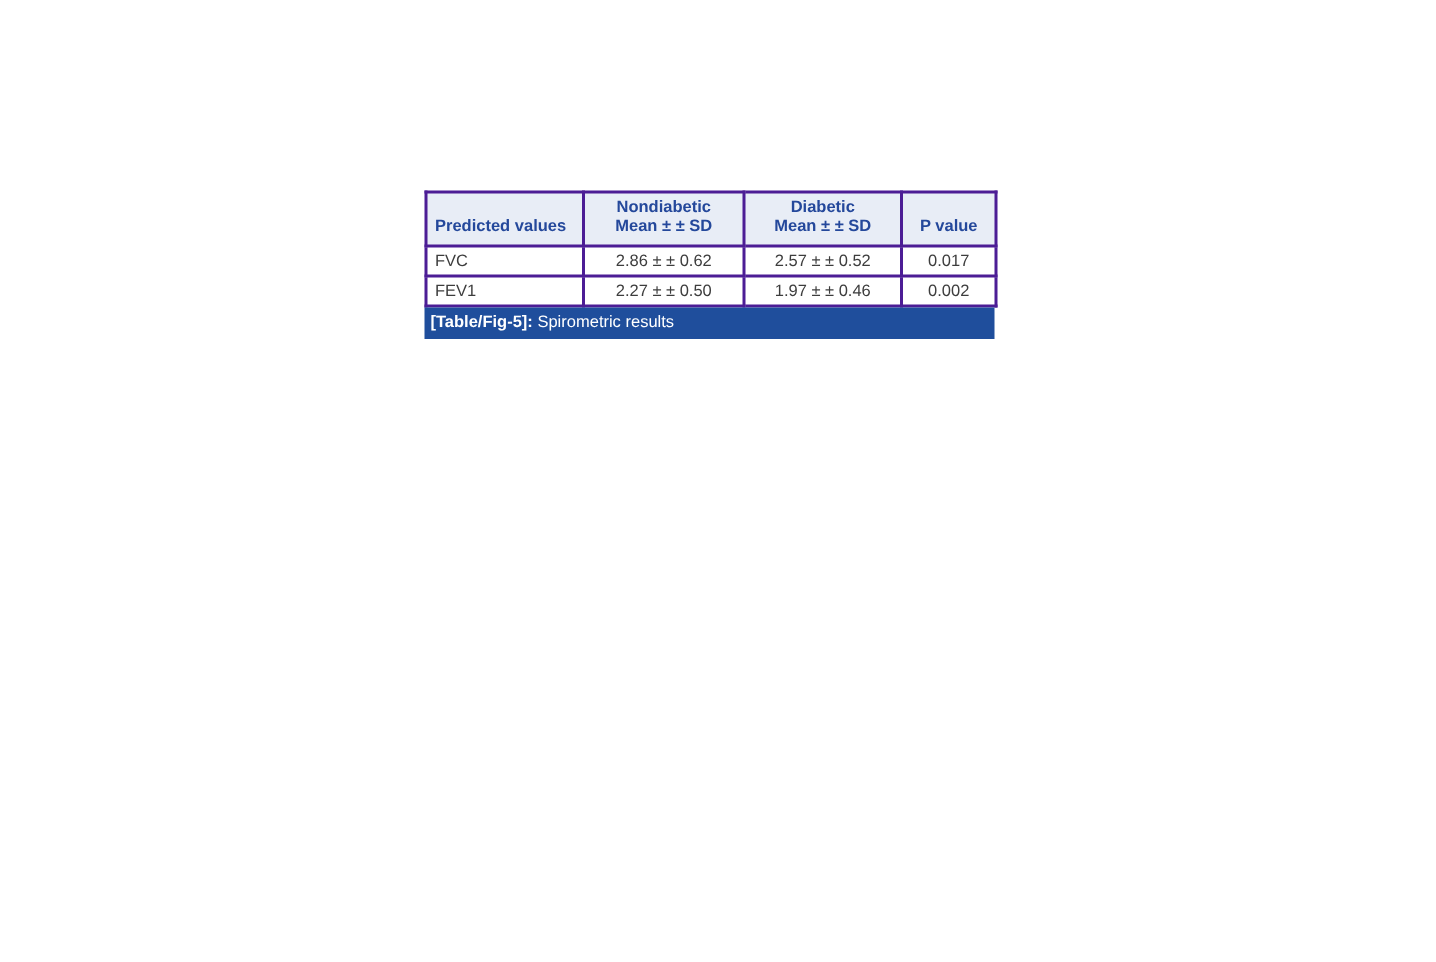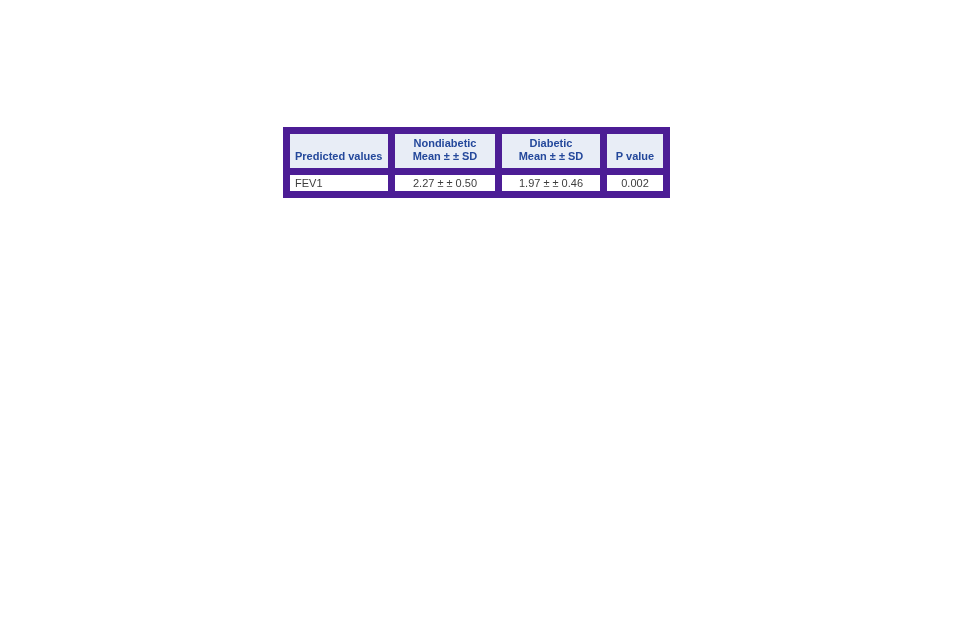--- a/index.html
+++ b/index.html
@@ -24,21 +24,21 @@
     border-collapse: collapse;
     table-layout: fixed;
     font-size: 11px;
     color: #3d3d3d;
   }
   table.spiro col.c1 { width: 105px; }
   table.spiro col.c2 { width: 107px; }
   table.spiro col.c3 { width: 105px; }
   table.spiro col.c4 { width: 63px; }
   table.spiro th, table.spiro td {
-    border: 7px solid #4c1d95;
+    border: 2px solid #4c1d95;
     background: #ffffff;
   }
   table.spiro thead th {
     background: #e8edf6;
     color: #24489b;
     font-weight: bold;
     height: 35px;
     vertical-align: bottom;
     padding: 3px 4px 5px 4px;
     text-align: center;
@@ -92,20 +92,29 @@
         </th>
         <th>
           <div>Diabetic</div>
           <div>Mean ± ± SD</div>
         </th>
         <th>P value</th>
       </tr>
     </thead>
     <tbody>
       <tr>
+        <td class="rowlabel">FVC</td>
+        <td>2.86 ± ± 0.62</td>
+        <td>2.57 ± ± 0.52</td>
+        <td>0.017</td>
+      </tr>
+      <tr>
         <td class="rowlabel">FEV1</td>
         <td>2.27 ± ± 0.50</td>
         <td>1.97 ± ± 0.46</td>
         <td>0.002</td>
       </tr>
     </tbody>
   </table>
+  <div class="caption-bar">
+    <span class="prefix">[Table/Fig-5]:</span><span> Spirometric results</span>
+  </div>
 </div>
 
 </body></html>

